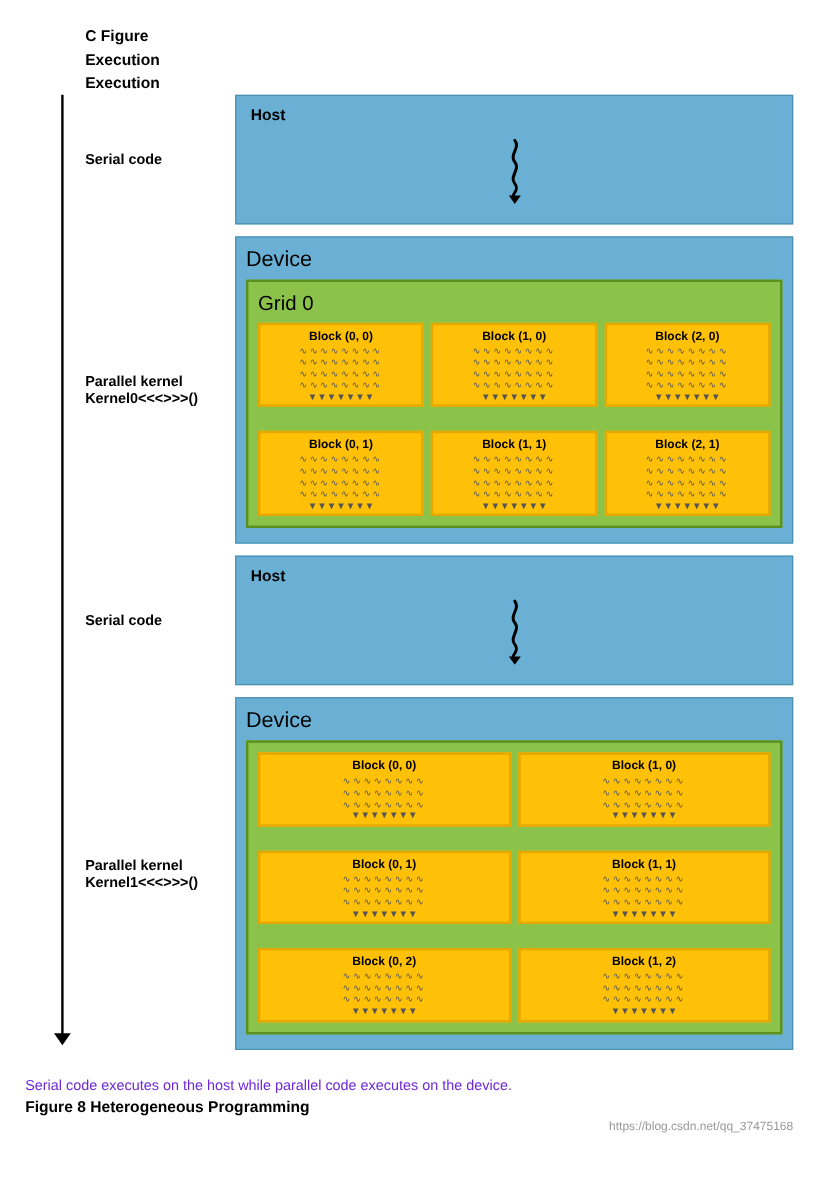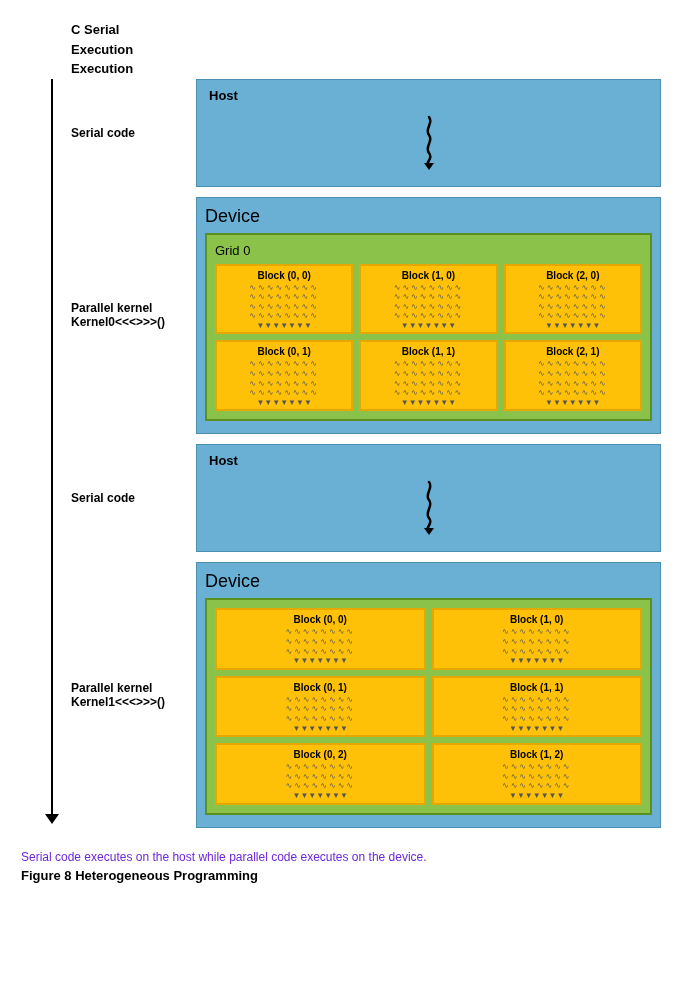--- a/index.html
+++ b/index.html
@@ -44,28 +44,28 @@
     }
 
     
     .grid-box {
       background: #8bc34a;
       border: 2px solid #5a9020;
       padding: 8px;
     }
 
     .grid-box .grid-label {
-      font-size: 13px;
+      font-size: 17px;
       margin-bottom: 6px;
     }
 
     .grid-rows {
       display: flex;
       flex-direction: column;
-      gap: 6px;
+      gap: 20px;
     }
 
     .grid-row {
       display: flex;
       flex-direction: row;
       gap: 6px;
     }
 
     
     .block-cell {
@@ -152,21 +152,21 @@
   </style>
 </head>
 <body>
 
 <div class="whole-container">
 
   <div class="section-row">
     <div class="section-left">
       <div class="section-left-inner">
         <div style="font-weight:bold;font-size:13px;line-height:1.5;">
-          <span>C Serial</span><br>
+          <span>C Figure</span><br>
           <span>Execution</span><br>
           <span>Execution</span>
         </div>
       </div>
     </div>
     <div class="section-right"></div>
   </div>
 
   <div id="sections-container">
       <div style="position: relative;">
@@ -364,13 +364,14 @@
           </div>
         </div>
       </div>
     </div>
 
 </div>
 
 <div style="width:640px;margin:0 auto;">
   <div class="caption-area">Serial code executes on the host while parallel code executes on the device.</div>
   <div class="figure-label">Figure 8   Heterogeneous Programming</div>
+  <div class="watermark">https://blog.csdn.net/qq_37475168</div>
 </div>
 
 </body></html>

